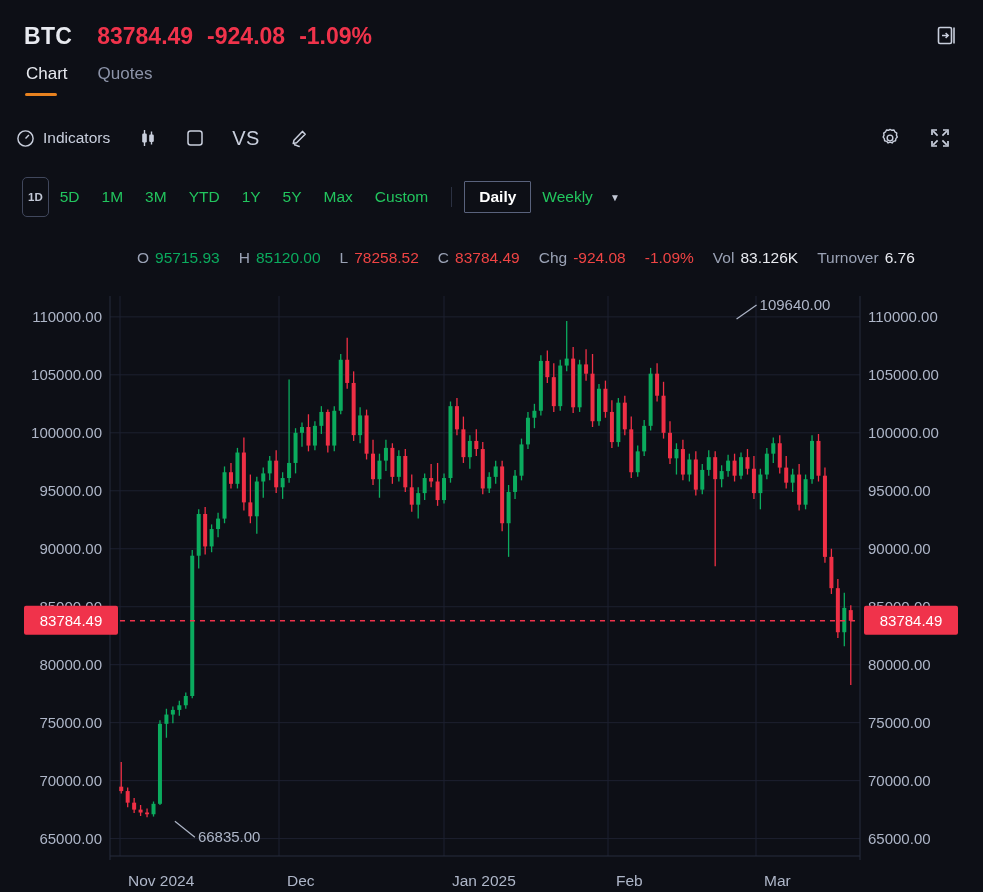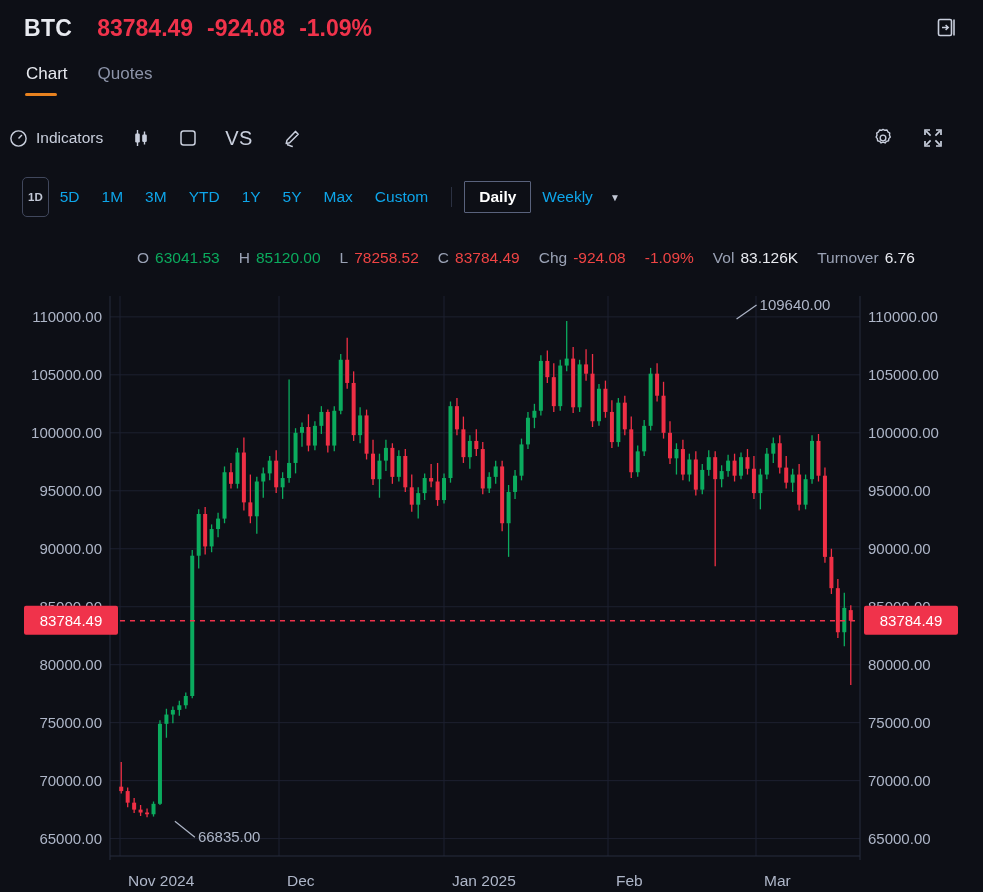--- a/index.html
+++ b/index.html
@@ -6,21 +6,21 @@
   html, body {
     width: 983px; height: 892px;
     background: #0d0f16;
     font-family: "Liberation Sans", sans-serif;
     overflow: hidden;
   }
   #app { position: relative; width: 983px; height: 892px; background: #0d0f16; }
 
   
   .header {
-    position: absolute; left: 0; top: 0; width: 983px; height: 56px;
+    position: absolute; left: 0; top: 8px; width: 983px; height: 56px;
     display: flex; align-items: center; padding-left: 24px;
   }
   .symbol {
     color: #e8eaf0; font-size: 23px; font-weight: bold; letter-spacing: .3px;
   }
   .hdr-price { color: #f0334b; font-size: 23px; font-weight: bold; margin-left: 25px; }
   .hdr-chg   { color: #f0334b; font-size: 23px; font-weight: bold; margin-left: 14px; }
   .hdr-pct   { color: #f0334b; font-size: 23px; font-weight: bold; margin-left: 14px; }
   .panel-toggle {
     position: absolute; right: 22px; top: 12px; width: 30px; height: 30px;
@@ -37,38 +37,38 @@
     cursor: pointer;
   }
   .tab.active { color: #e8eaf0; font-weight: normal; }
   .tab.active::after {
     content: ""; position: absolute; left: 1px; bottom: 0; width: 32px; height: 3px;
     background: #e8821f; border-radius: 2px;
   }
 
   
   .toolbar {
-    position: absolute; left: 9px; top: 120px; width: 935px; height: 36px;
+    position: absolute; left: 16px; top: 120px; width: 935px; height: 36px;
     display: flex; align-items: center;
   }
   .tb-item {
     display: flex; align-items: center; gap: 8px; color: #c9cfdd; font-size: 15.5px;
     cursor: pointer; margin-right: 28px;
   }
   .tb-icon { display: flex; align-items: center; justify-content: center; }
   .tb-vs { color: #c9cfdd; font-size: 20px; letter-spacing: .5px; cursor: pointer; margin-right: 28px;}
   .tb-right { margin-left: auto; display: flex; align-items: center; gap: 28px; }
 
   
   .rangebar {
     position: absolute; left: 22px; top: 176px; width: 940px; height: 42px;
     display: flex; align-items: center;
   }
   .rng {
-    color: #0ea5e9; font-size: 15.5px; cursor: pointer;
+    color: #22c55e; font-size: 15.5px; cursor: pointer;
     padding: 4px 11px; border-radius: 4px; white-space: nowrap;
   }
   .rng.boxed {
     border: 1px solid #40475c; border-radius: 5px; font-size: 11.5px;
     padding: 13px 5px; color: #c2c8d6; font-weight: bold;
   }
   .rng-divider { width: 1px; height: 20px; background: #2b3142; margin: 0 12px; }
   .rng.sel {
     border: 1px solid #59627c; border-radius: 1px; color: #ffffff; font-weight: bold;
     padding: 6px 14px;
@@ -200,21 +200,21 @@
     <span class="rng">Custom</span>
     <span class="rng-divider"></span>
     <span class="rng sel">Daily</span>
     <span class="rng">Weekly</span>
     <span class="rng-caret">▼</span>
   </div>
 
   <div class="ohlc">
     <span class="grp">
       <span class="lbl">O</span>
-      <span class="up">63041.53</span>
+      <span class="up">95715.93</span>
     </span>
     <span class="grp">
       <span class="lbl">H</span>
       <span class="up">85120.00</span>
     </span>
     <span class="grp">
       <span class="lbl">L</span>
       <span class="dn">78258.52</span>
     </span>
     <span class="grp">

